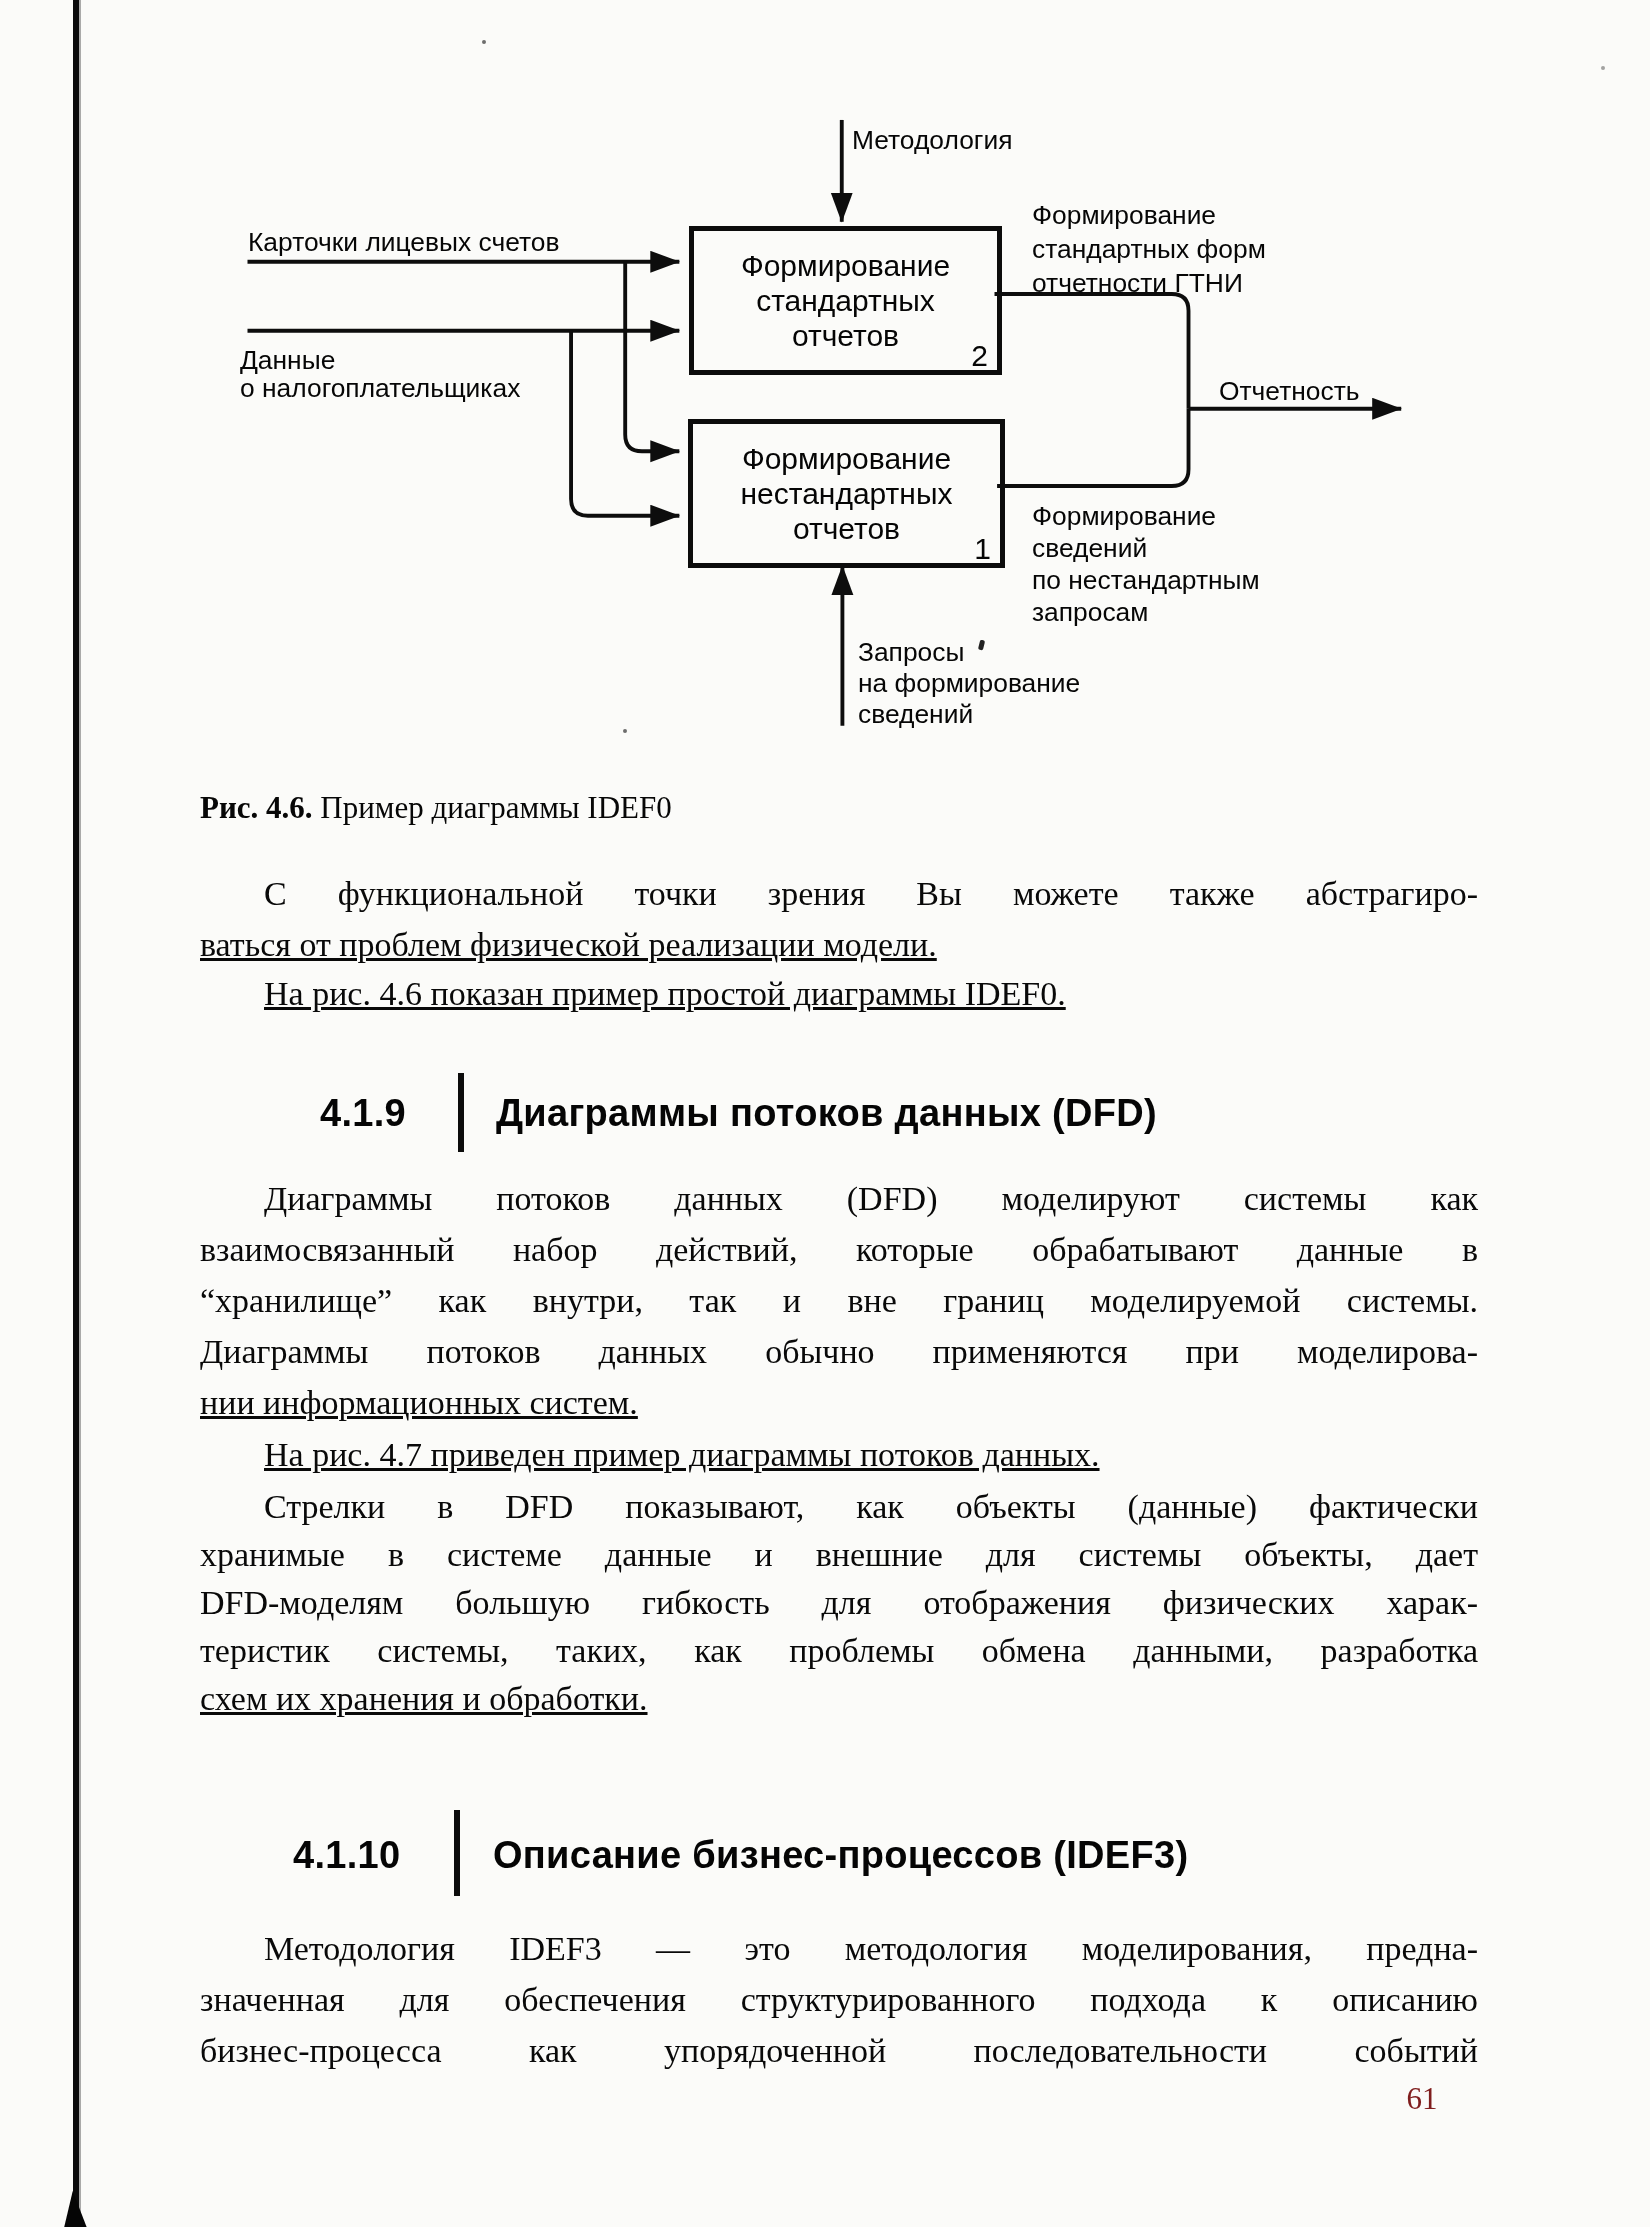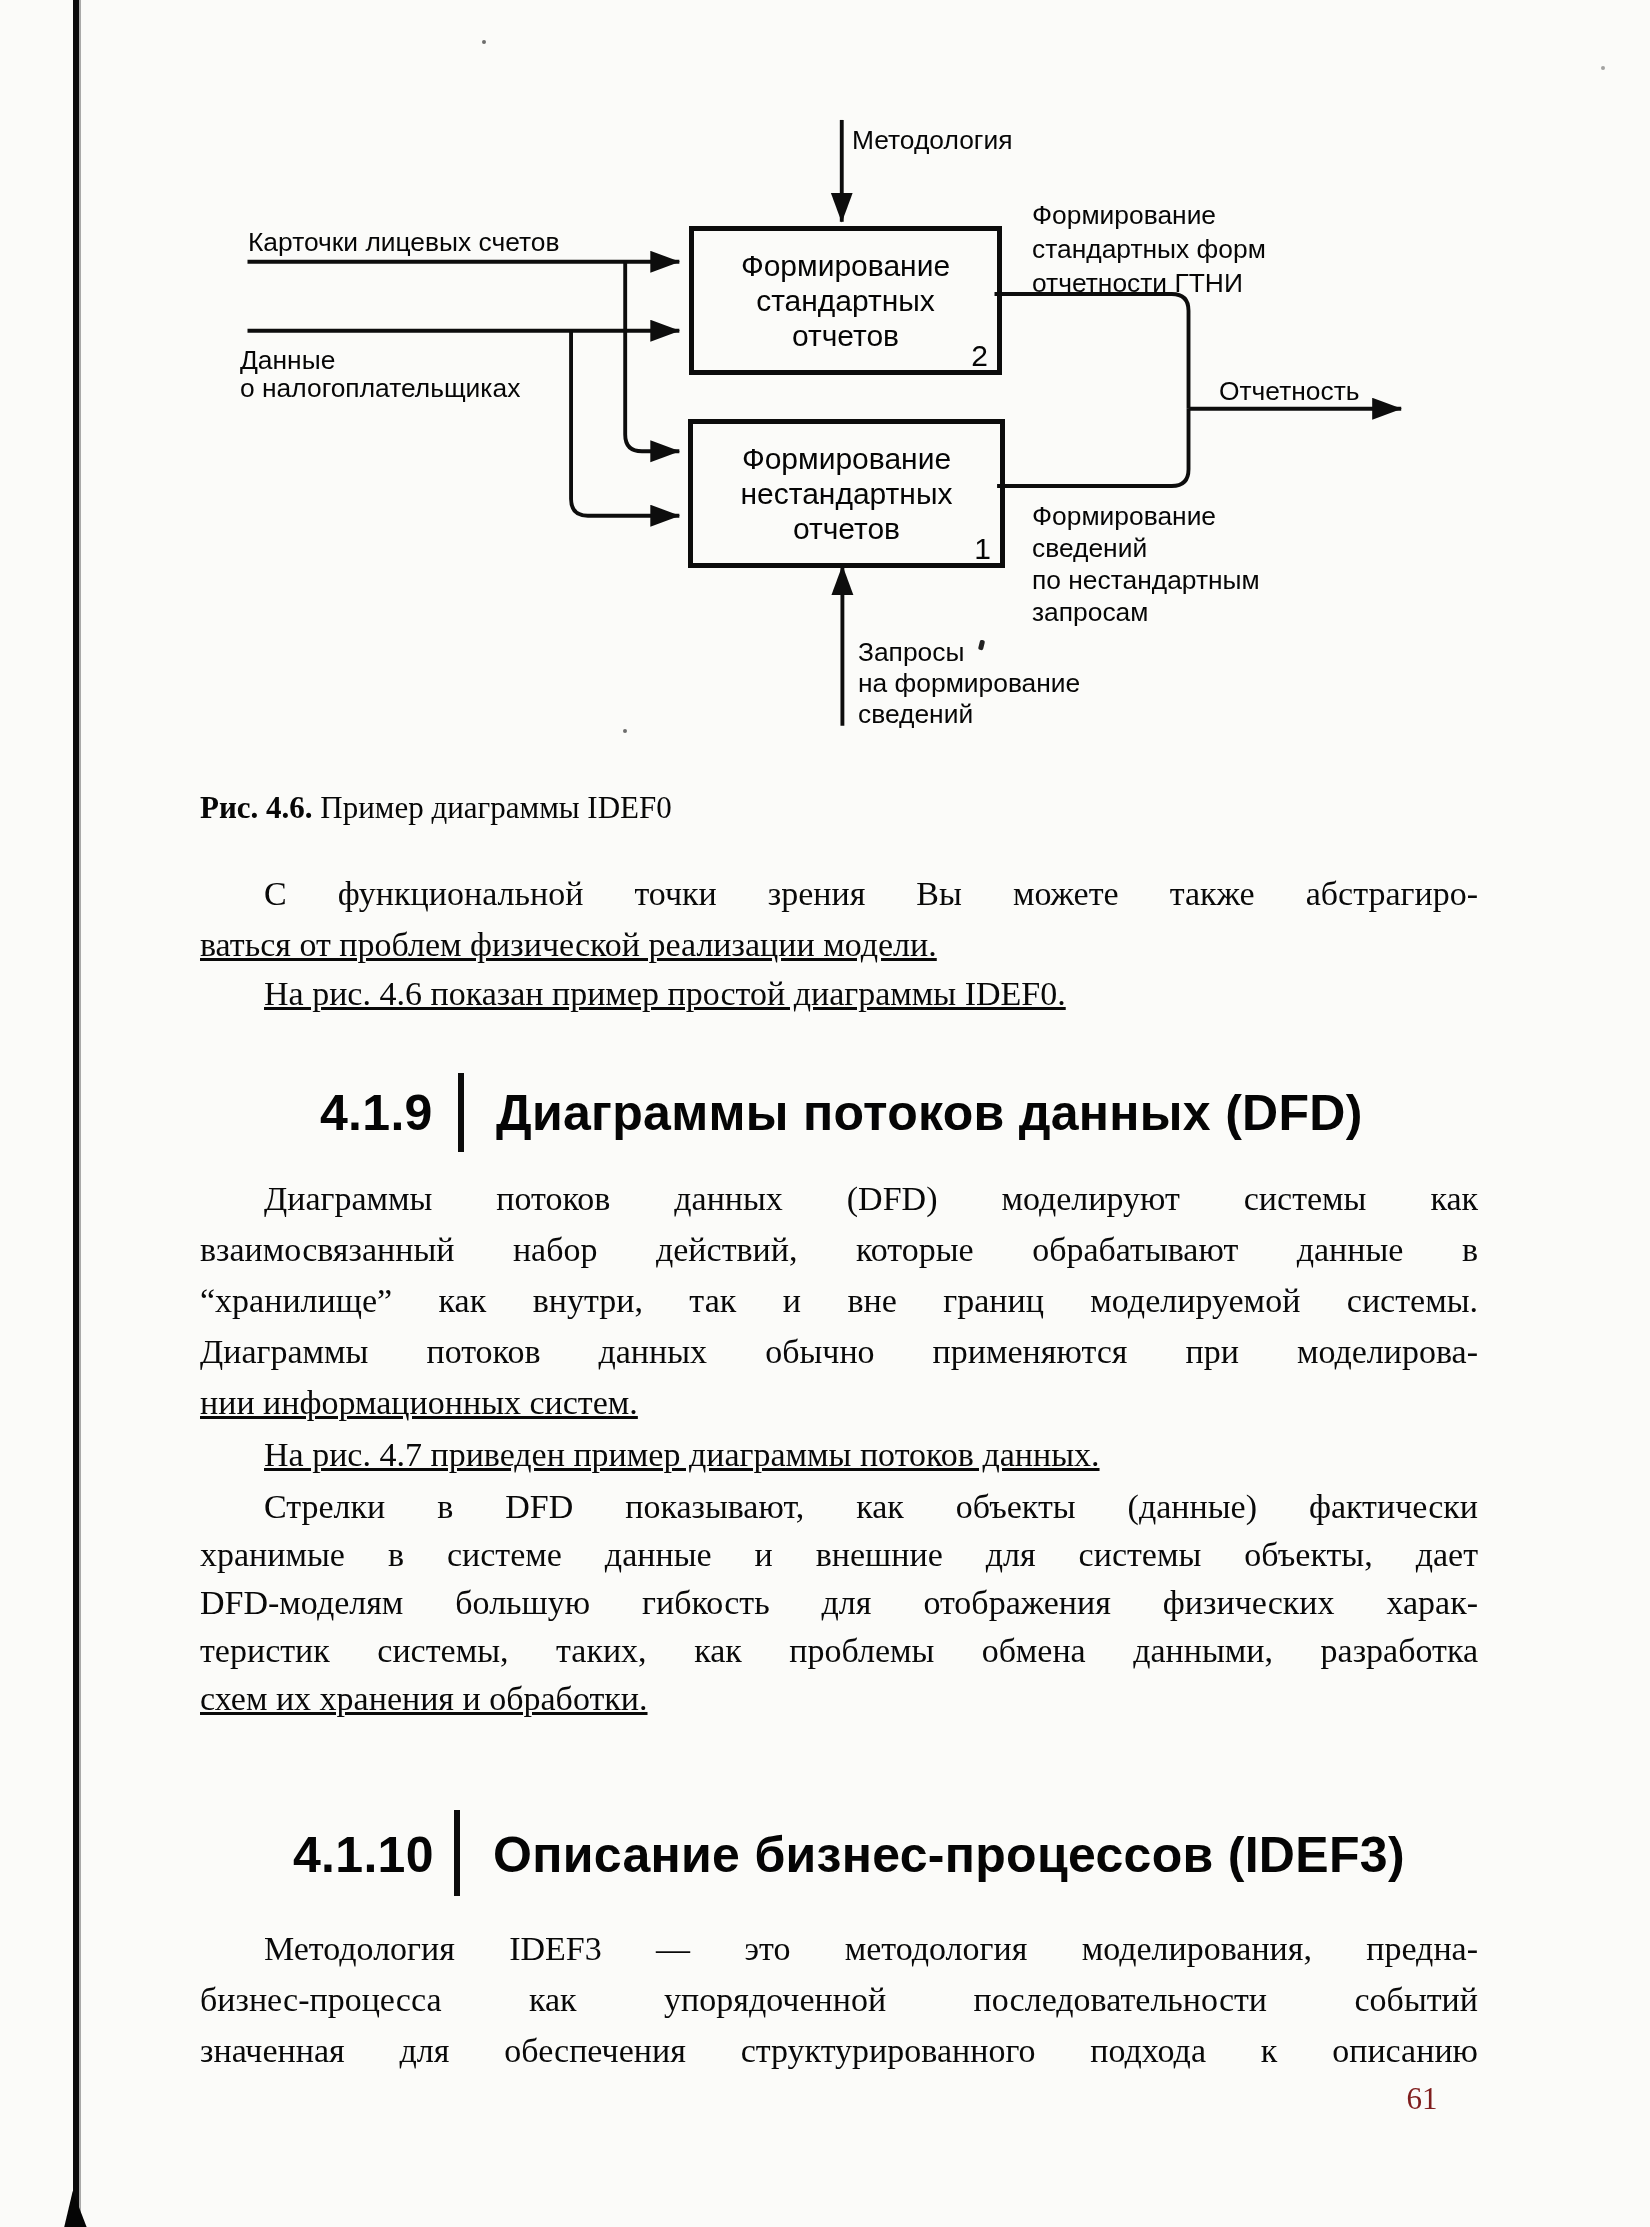--- a/index.html
+++ b/index.html
@@ -24,21 +24,21 @@
   .dlabel{position:absolute;font-family:"Liberation Sans",sans-serif;font-size:26.4px;
           line-height:32px;color:#060606;white-space:nowrap;}
 
   
   .caption{position:absolute;left:200px;width:1278px;top:788px;height:40px;line-height:40px;
            text-align:left;font-size:31px;color:#070707;}
   .caption b{font-weight:700;}
 
   
   .hpart{position:absolute;font-family:"Liberation Sans",sans-serif;font-weight:700;
-         font-size:50px;height:46px;line-height:46px;color:#050505;letter-spacing:0.3px;white-space:nowrap;}
+         font-size:38px;height:46px;line-height:46px;color:#050505;letter-spacing:0.3px;white-space:nowrap;}
   .hbar{position:absolute;width:5.8px;background:#0c0c0c;}
 
   
   .pblock{position:absolute;left:200px;width:1278px;font-size:34px;color:#090909;}
   .line{height:51px;line-height:51px;text-align:justify;text-align-last:justify;white-space:nowrap0;}
   .pb74 .line{height:48px;line-height:48px;}
   .line.i{padding-left:64px;}
   .line.last{text-align-last:left;text-decoration:underline;}
 
   .pagenum{position:absolute;left:1393px;top:2067px;width:58px;height:37px;line-height:37px;
@@ -145,20 +145,20 @@
     <div class="line">теристик системы, таких, как проблемы обмена данными, разработка</div>
     <div class="line last">схем их хранения и обработки.</div>
   </div>
 
   <div class="hpart" style="left:293px;top:1832px">4.1.10</div>
   <div class="hbar" style="left:454px;top:1810px;height:86px"></div>
   <div class="hpart" style="left:493px;top:1832px">Описание бизнес-процессов (IDEF3)</div>
 
   <div class="pblock" style="top:1923px">
     <div class="line i">Методология IDEF3 — это методология моделирования, предна-</div>
+    <div class="line">значенная для обеспечения структурированного подхода к описанию</div>
     <div class="line">бизнес-процесса как упорядоченной последовательности событий</div>
-    <div class="line">значенная для обеспечения структурированного подхода к описанию</div>
   </div>
 
   <div class="pagenum">61</div>
 
 </div>
 
 
 </body></html>

